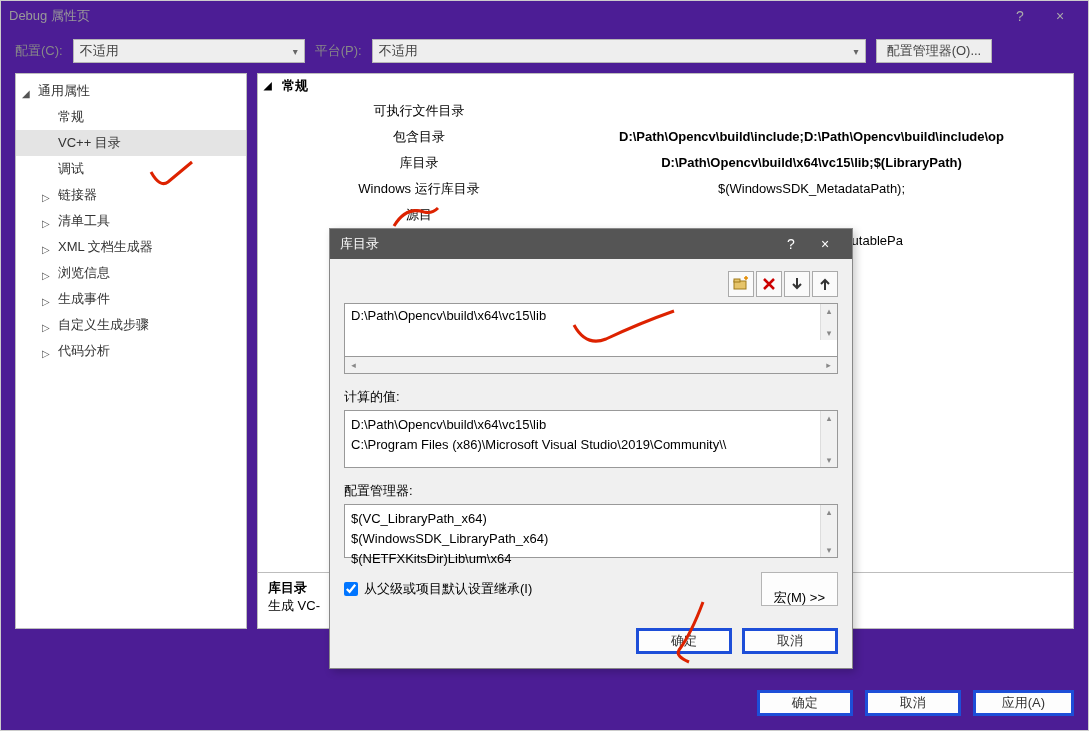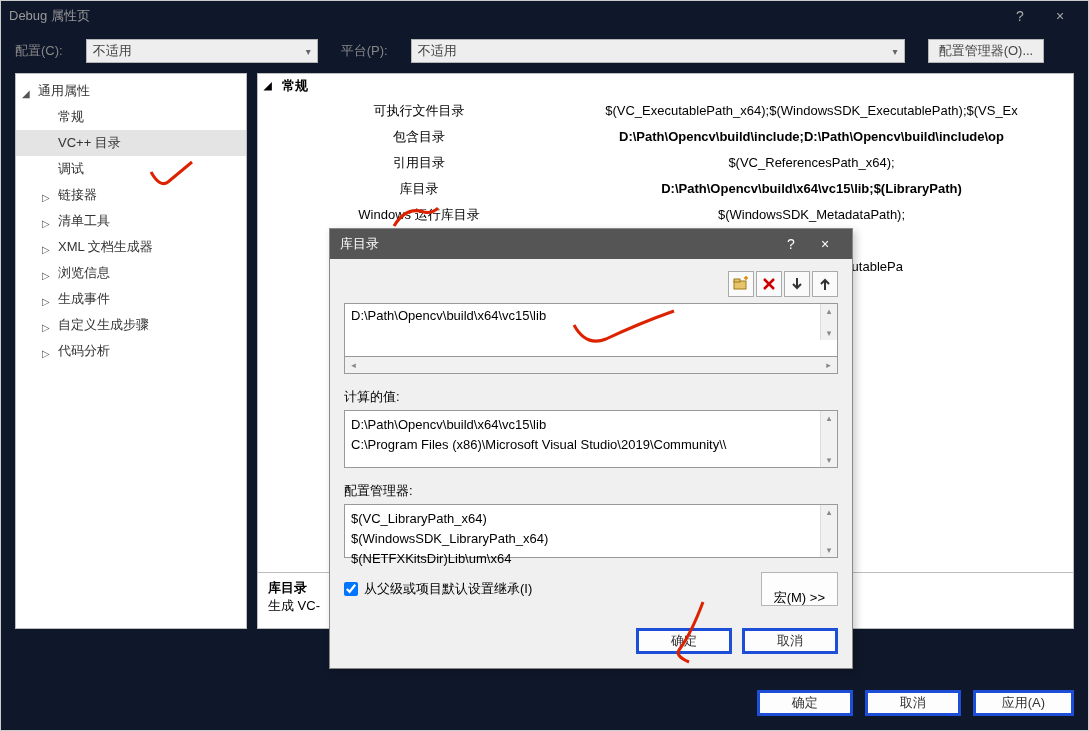--- a/index.html
+++ b/index.html
@@ -1,23 +1,23 @@
 <!DOCTYPE html>
 <html><head>
 <meta charset="utf-8">
 <style>
 * { box-sizing: border-box; margin: 0; padding: 0; font-family: "Microsoft YaHei", "Segoe UI", sans-serif; font-size: 13px; }
 body { background: #fff; overflow: hidden; width: 1089px; height: 731px; position: relative; }
 
-.main-window { position: absolute; inset: 0; border: 1px solid #ccc; background: #0f172a; }
+.main-window { position: absolute; inset: 0; border: 1px solid #ccc; background: #4c1d95; }
 .title-bar { height: 30px; display: flex; align-items: center; padding: 0 8px; color: #999; }
 .title-bar .title { flex: 1; }
 .title-bar .win-btn { width: 40px; text-align: center; color: #aaa; font-size: 14px; }
 
-.toolbar-row { display: flex; align-items: center; gap: 23px; padding: 8px 14px 10px 14px; }
+.toolbar-row { display: flex; align-items: center; gap: 10px; padding: 8px 14px 10px 14px; }
 .toolbar-row label { color: #888; }
 .combo { border: 1px solid #b5b5b5; background: #eeeeee; height: 24px; display: flex; align-items: center; padding: 0 6px; color: #444; position: relative; }
 .combo .chev { position: absolute; right: 6px; color: #666; font-size: 10px; }
 .config-col { width: 232px; }
 .plat-col { width: 494px; }
 .cfg-mgr-btn { border: 1px solid #b5b5b5; background: #eeeeee; height: 24px; padding: 0 10px; color: #444; }
 
 .content { display: flex; gap: 10px; padding: 0 14px 14px 14px; height: 570px; }
 .tree-panel { width: 232px; border: 1px solid #bdbdbd; background: #fff; padding: 4px 0; overflow: hidden; }
 .tree-item { padding: 2px 4px 2px 22px; position: relative; color: #333; line-height: 22px; white-space: nowrap; }
@@ -123,29 +123,24 @@
 
     <div class="props-panel">
       <div class="props-grid">
         <div class="prop-group-header">
           <span class="expander">◢</span>
           <span>常规</span>
         </div>
         <div id="prop-rows">
             <div class="prop-row">
               <div class="prop-name">可执行文件目录</div>
-              <div class="prop-value">$(VC_ExecutablePath_x64);$(WindowsSDK_ExecutablePath);$(VS_Ex</div>
             </div>
             <div class="prop-row bold">
               <div class="prop-name">包含目录</div>
               <div class="prop-value">D:\Path\Opencv\build\include;D:\Path\Opencv\build\include\op</div>
-            </div>
-            <div class="prop-row">
-              <div class="prop-name">引用目录</div>
-              <div class="prop-value">$(VC_ReferencesPath_x64);</div>
             </div>
             <div class="prop-row bold">
               <div class="prop-name">库目录</div>
               <div class="prop-value">D:\Path\Opencv\build\x64\vc15\lib;$(LibraryPath)</div>
             </div>
             <div class="prop-row">
               <div class="prop-name">Windows 运行库目录</div>
               <div class="prop-value">$(WindowsSDK_MetadataPath);</div>
             </div>
             <div class="prop-row trunc">

